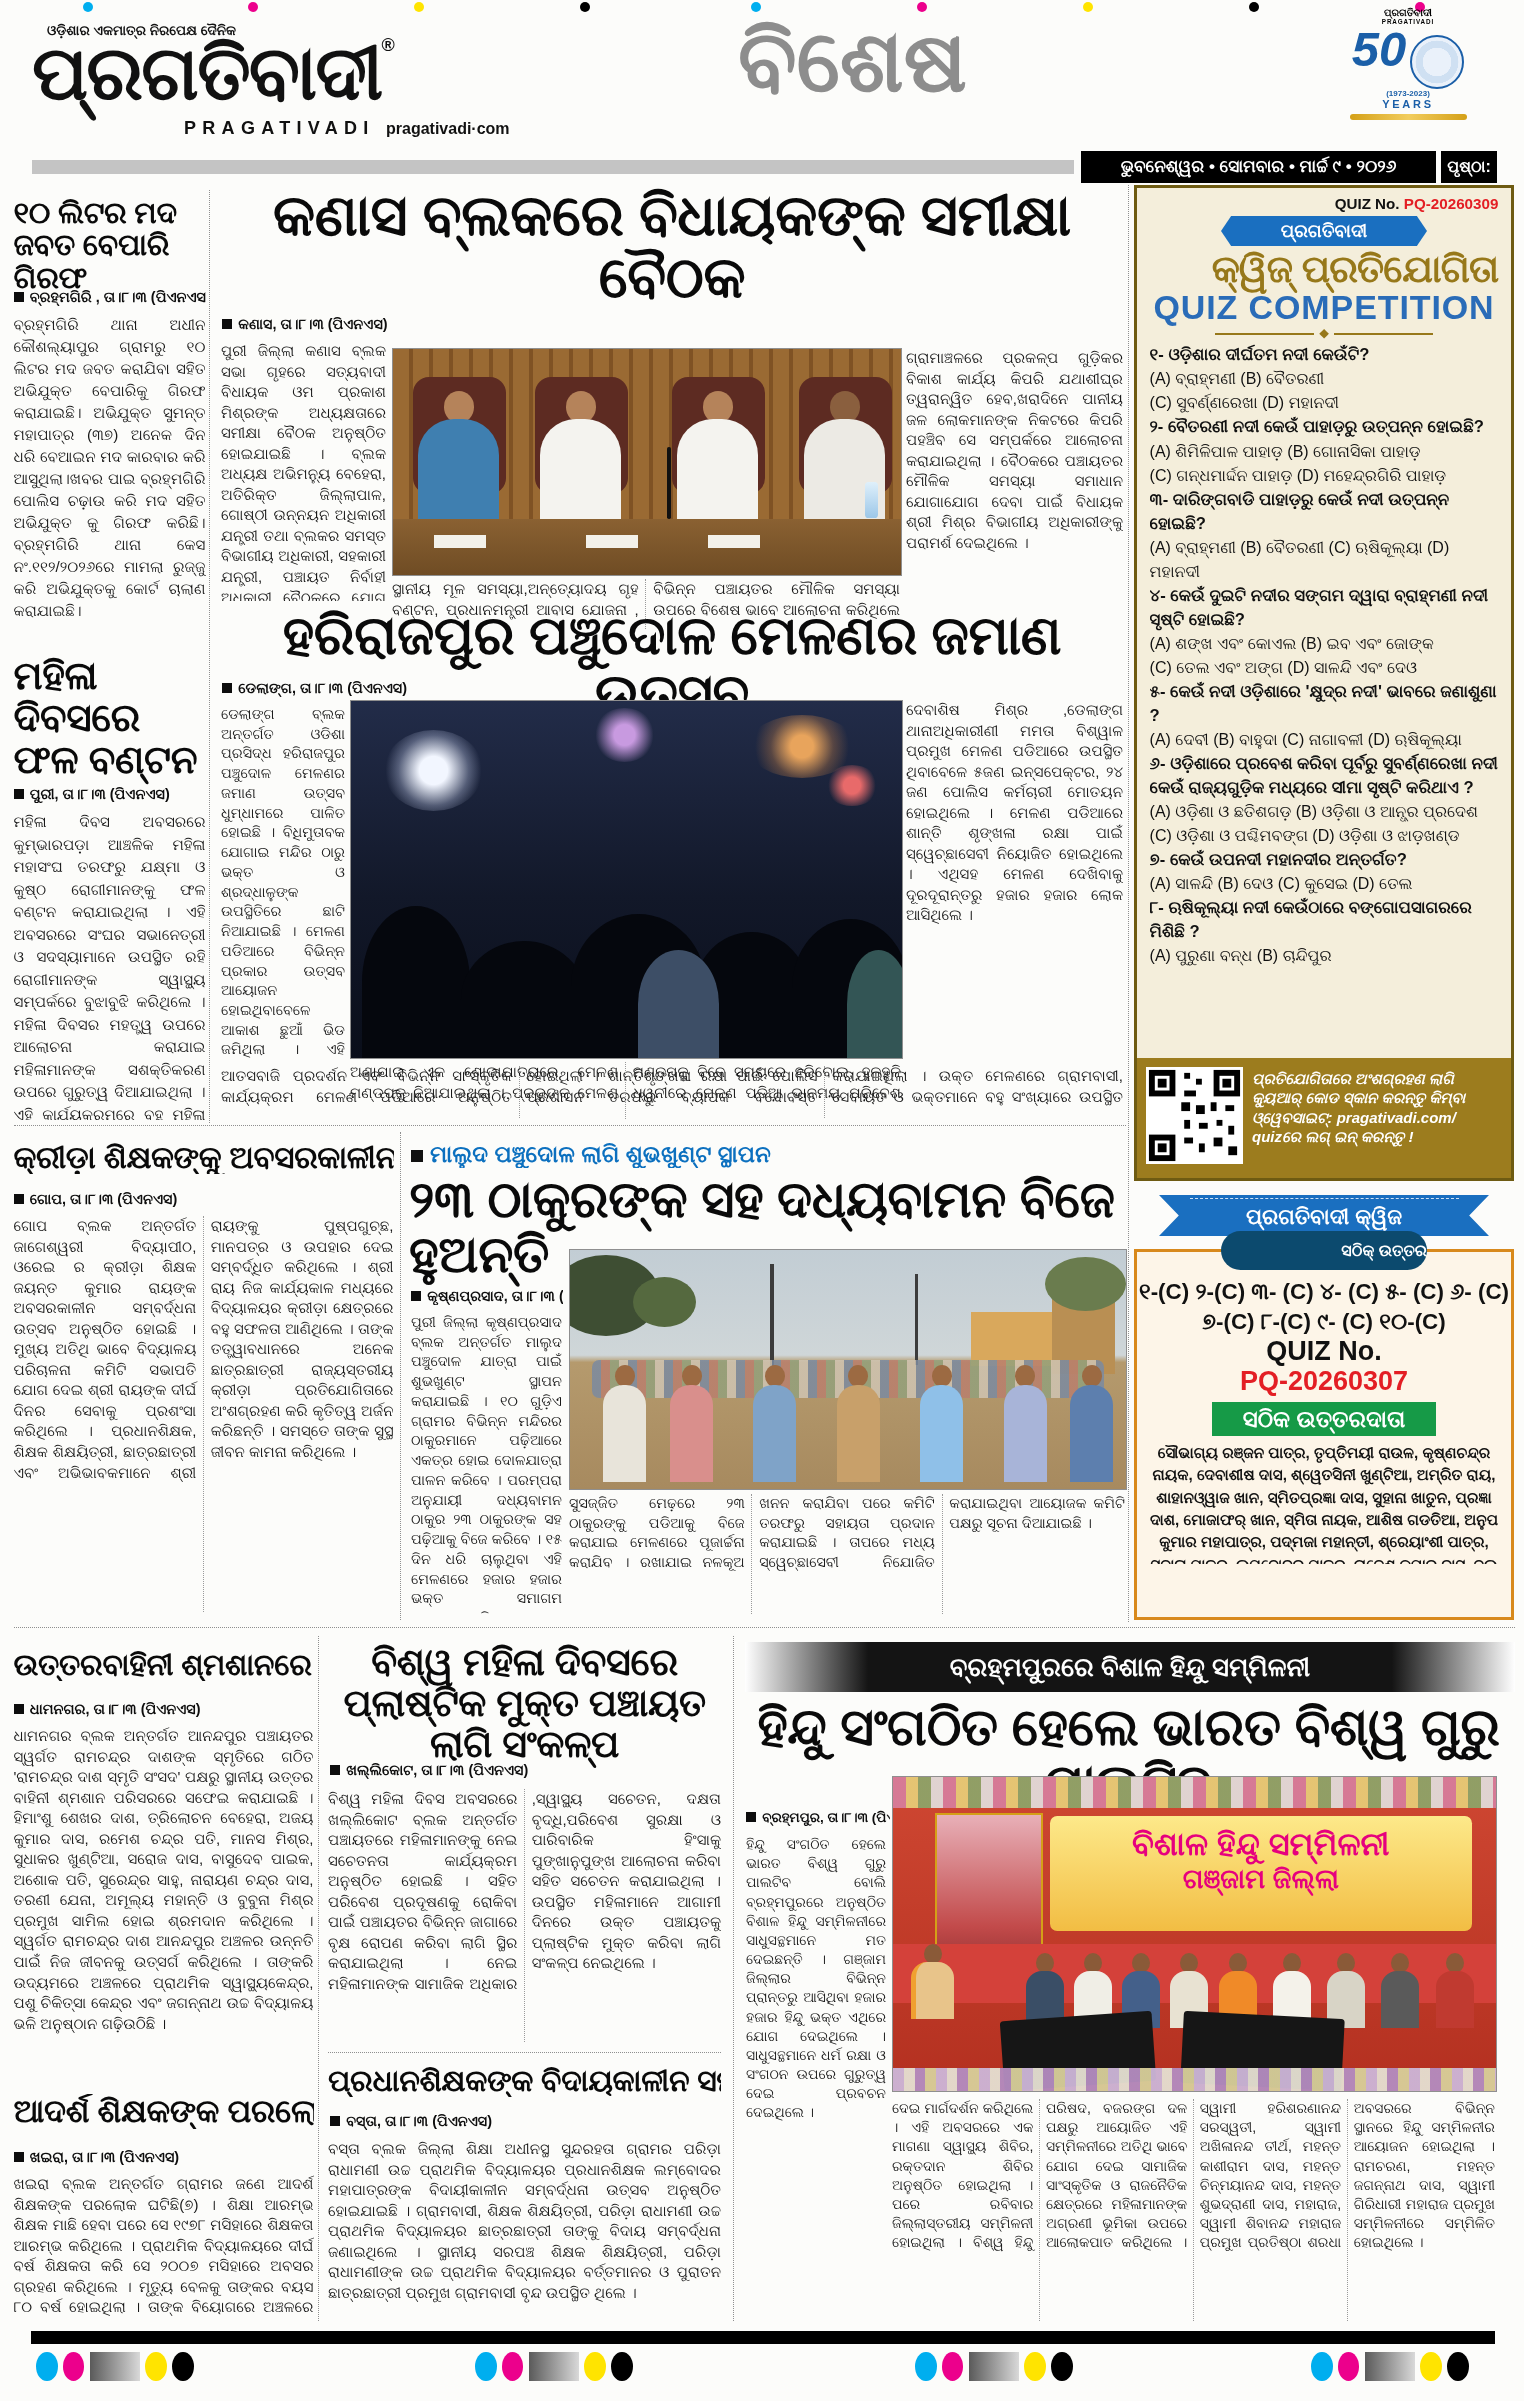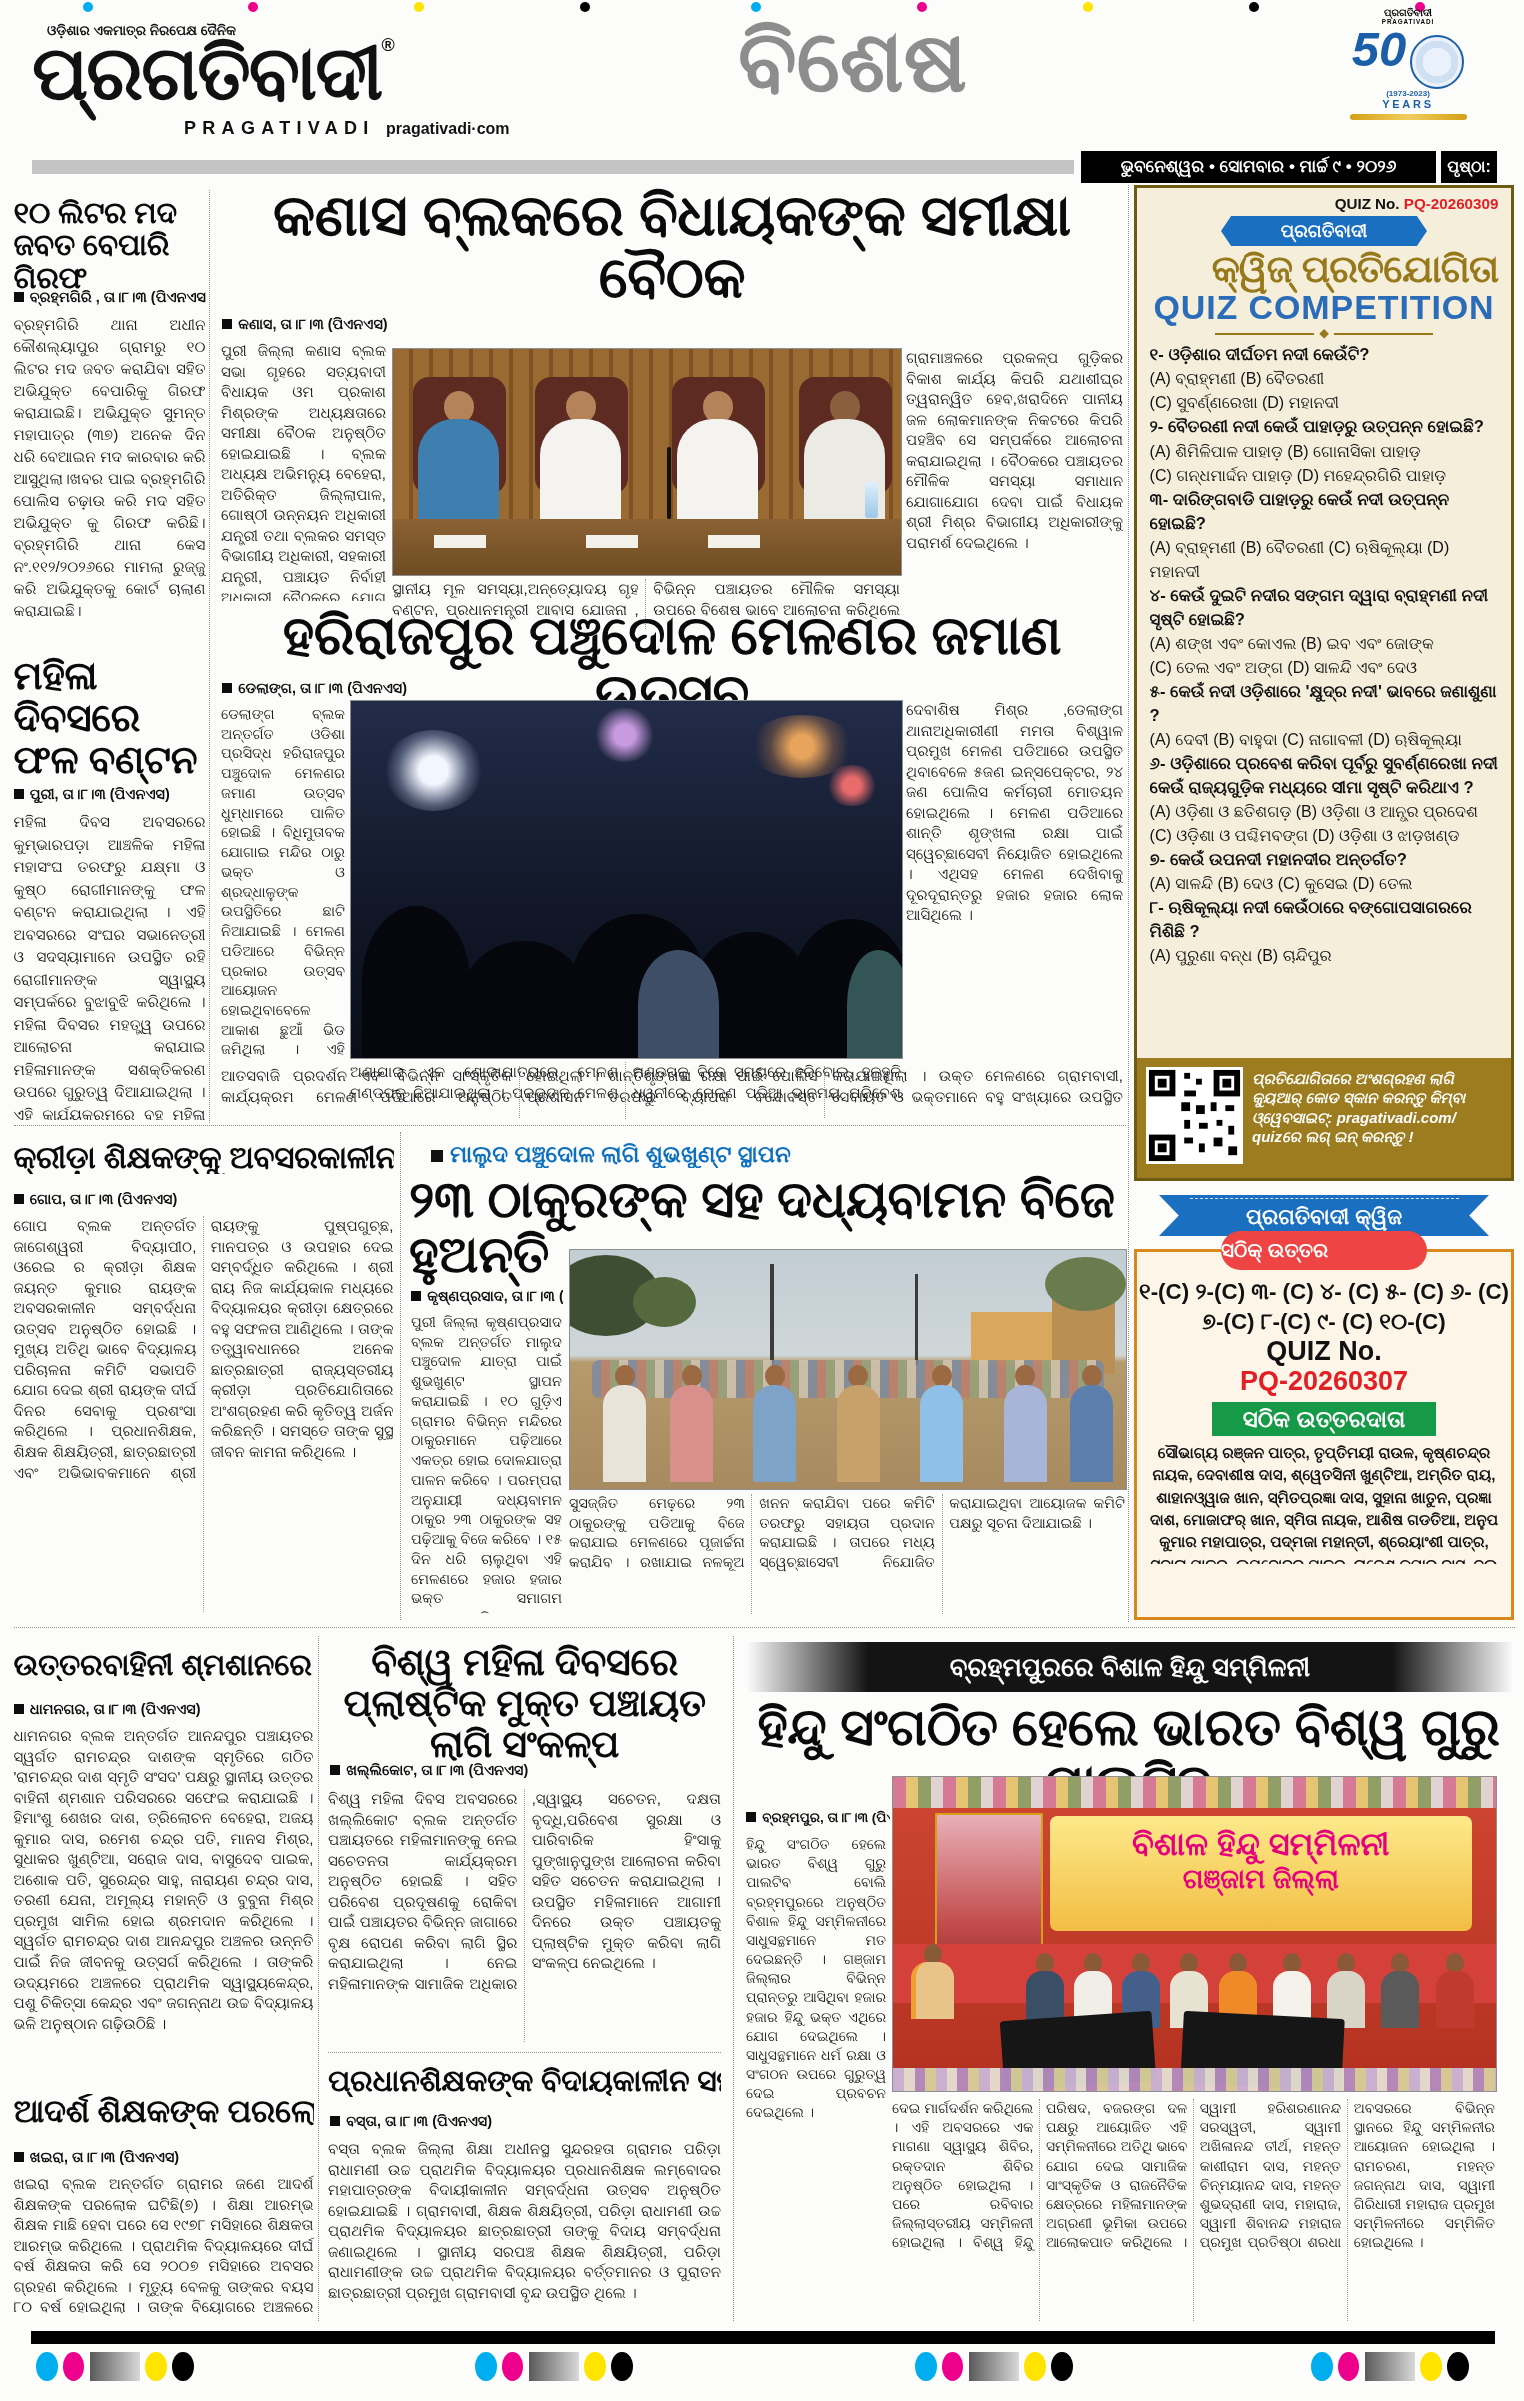--- a/index.html
+++ b/index.html
@@ -52,21 +52,21 @@
   .qq{font-size:16.6px;font-weight:700;line-height:1.45;}
   .qo{font-size:16px;line-height:1.5;}
   .qrband{position:absolute;left:0;right:0;bottom:0;height:120px;background:#9c7c1e;padding:9px;box-sizing:border-box;}
   .qrnote{position:absolute;left:115px;right:7.2px;top:10.8px;color:#fff;font-style:italic;font-weight:700;
       font-size:15px;line-height:1.3;overflow:hidden;}
   .ribbon2{background:#1a6fc0;color:#fff;font-weight:700;text-align:center;font-size:21.5px;
       clip-path:polygon(0 0,100% 0,94% 50%,100% 100%,0 100%,6% 50%);}
   .ribbon2 .inner{border-top:1.8px dashed #cfe2f5;border-bottom:1.8px dashed #cfe2f5;margin:2.7px 30.5px;}
   .ansbox{border:3.6px solid #d8891c;background:#fdf5e8;box-sizing:border-box;}
   .pill{position:absolute;left:50%;transform:translateX(-50%);top:-21.5px;width:206px;height:39px;line-height:39px;
-      background:#ef4444;border-radius:21.5px;color:#fff;font-size:20px;font-weight:700;text-align:left;}
+      background:#0c4a6e;border-radius:21.5px;color:#fff;font-size:16px;font-weight:700;text-align:right;}
   .ansline{font-size:22.4px;font-weight:700;text-align:center;line-height:1.35;}
   .quizno2{font-size:27px;font-weight:800;text-align:center;line-height:1.1;}
   .chip{width:224px;margin:5.4px auto;background:#169a47;color:#fff;font-size:23px;font-weight:700;text-align:center;padding:3.6px 0;}
   .winners{font-size:15.2px;font-weight:700;text-align:center;line-height:1.47;overflow:hidden;padding:0 9px;}
 
   .kicker{font-size:23px;font-weight:700;color:#0c70bf;white-space:nowrap;overflow:hidden;}
   .kicker::before{content:"";display:inline-block;width:11.7px;height:11.7px;background:#111;margin-right:7.2px;}
   .kickbar{background:linear-gradient(90deg,#ffffff 0%,#141414 16%,#141414 84%,#ffffff 100%);
       color:#fff;font-weight:700;text-align:center;}
 
@@ -306,21 +306,21 @@
       <div class="winners" style="height:122px;">ସୌଭାଗ୍ୟ ରଞ୍ଜନ ପାତ୍ର, ତୃପ୍ତିମୟୀ ରାଉଳ, କୃଷ୍ଣଚନ୍ଦ୍ର ନାୟକ, ଦେବାଶୀଷ ଦାସ, ଶ୍ୱେତସିନୀ ଖୁଣ୍ଟିଆ, ଅମ୍ରିତ ରାୟ, ଶାହାନଓ୍ୱାଜ ଖାନ, ସ୍ମିତପ୍ରଜ୍ଞା ଦାସ, ସୁହାନା ଖାତୁନ, ପ୍ରଜ୍ଞା ଦାଶ, ମୋଜାଫର୍ ଖାନ, ସ୍ମିତା ନାୟକ, ଆଶିଷ ଗଡତିଆ, ଅନୁପ କୁମାର ମହାପାତ୍ର, ପଦ୍ମଜା ମହାନ୍ତୀ, ଶ୍ରେୟାଂଶୀ ପାତ୍ର, ସୁଜାତା ପାତ୍ର, ଲମ୍ବୋଦର ପାତ୍ର, ରାଜେଶ କୁମାର ଦାସ, ବୁଲୁ ପଟ୍ଟନାୟକ, ଅରନାପୂନା ପଟ୍ଟନାୟକ, ମହେଶ କୁମାର ଦାସ, ବିଶ୍ୱ ପ୍ରକାଶ ରାଉତରାୟ, ଭାଗ୍ୟଶ୍ରୀ ମୁଦୁଲି, କବିତା ଦାସ, ପ୍ରଦ୍ୟୁମ୍ନ ରାଉତ, ସୃଷ୍ଟିକା ମାଝୀ, ଶରତ୍ ଚନ୍ଦ୍ର ସାହୁ, ଅନନ୍ୟା ଅଭିସାରିକା ସାହୁ, ଅଭିପ୍ସା ପ୍ରିୟଦର୍ଶିନୀ ମାଝୀ, ସମର୍ପିତା ଦାସ, ସଂଯୋଗ କୁମାର ମହାନ୍ତି, ଶୁଭଙ୍କର ସାହୁ, ବୈଦ୍ୟନାଥ ହୋତା, ସତ୍ୟବ୍ରତ ସାହୁ, ସ୍ୱପ୍ନେଶ୍ୱର ସାହୁ, ସରୋଜ କୁମାର ଦେହୁରୀ, ହରପ୍ରିୟା ଆଚାର୍ଯ୍ୟ ଓ ଏସକେ ମୋଜାଫର ଆଲାମ ।</div>
     </div>
   </div>
 
   <div class="abs hl" style="left:13.5px;top:1141px;width:380px;font-size:31px;white-space:nowrap;overflow:hidden;">କ୍ରୀଡ଼ା ଶିକ୍ଷକଙ୍କୁ ଅବସରକାଳୀନ ସମ୍ବର୍ଦ୍ଧନା</div>
   <div class="abs byline" style="left:13.5px;top:1191px;width:377px;">ଗୋପ, ତା।୮।୩ (ପିଏନଏସ)</div>
   <div class="abs body-t cols2" style="left:13.5px;top:1216px;width:380px;height:396px;">ଗୋପ ବ୍ଲକ ଅନ୍ତର୍ଗତ ଜାଗେଶ୍ୱରୀ ବିଦ୍ୟାପୀଠ, ଓରେଇ ର କ୍ରୀଡ଼ା ଶିକ୍ଷକ ଜୟନ୍ତ କୁମାର ରାୟଙ୍କ ଅବସରକାଳୀନ ସମ୍ବର୍ଦ୍ଧନା ଉତ୍ସବ ଅନୁଷ୍ଠିତ ହୋଇଛି । ମୁଖ୍ୟ ଅତିଥି ଭାବେ ବିଦ୍ୟାଳୟ ପରିଚାଳନା କମିଟି ସଭାପତି ଯୋଗ ଦେଇ ଶ୍ରୀ ରାୟଙ୍କ ଦୀର୍ଘ ଦିନର ସେବାକୁ ପ୍ରଶଂସା କରିଥିଲେ । ପ୍ରଧାନଶିକ୍ଷକ, ଶିକ୍ଷକ ଶିକ୍ଷୟିତ୍ରୀ, ଛାତ୍ରଛାତ୍ରୀ ଏବଂ ଅଭିଭାବକମାନେ ଶ୍ରୀ ରାୟଙ୍କୁ ପୁଷ୍ପଗୁଚ୍ଛ, ମାନପତ୍ର ଓ ଉପହାର ଦେଇ ସମ୍ବର୍ଦ୍ଧିତ କରିଥିଲେ । ଶ୍ରୀ ରାୟ ନିଜ କାର୍ଯ୍ୟକାଳ ମଧ୍ୟରେ ବିଦ୍ୟାଳୟର କ୍ରୀଡ଼ା କ୍ଷେତ୍ରରେ ବହୁ ସଫଳତା ଆଣିଥିଲେ । ତାଙ୍କ ତତ୍ତ୍ୱାବଧାନରେ ଅନେକ ଛାତ୍ରଛାତ୍ରୀ ରାଜ୍ୟସ୍ତରୀୟ କ୍ରୀଡ଼ା ପ୍ରତିଯୋଗିତାରେ ଅଂଶଗ୍ରହଣ କରି କୃତିତ୍ୱ ଅର୍ଜନ କରିଛନ୍ତି । ସମସ୍ତେ ତାଙ୍କ ସୁସ୍ଥ ଜୀବନ କାମନା କରିଥିଲେ ।</div>
 
   <div class="abs dotv" style="left:400px;top:1132px;height:488px;"></div>
 
-  <div class="abs kicker" style="left:411px;top:1141px;width:700px;margin-left:20px;">ମାଲୁଦ ପଞ୍ଚୁଦୋଳ ଲାଗି ଶୁଭଖୁଣ୍ଟ ସ୍ଥାପନ</div>
+  <div class="abs kicker" style="left:411px;top:1141px;width:700px;">ମାଲୁଦ ପଞ୍ଚୁଦୋଳ ଲାଗି ଶୁଭଖୁଣ୍ଟ ସ୍ଥାପନ</div>
   <div class="abs hl" style="left:409px;top:1172px;width:718px;font-size:51px;">୨୩ ଠାକୁରଙ୍କ ସହ ଦଧ୍ୟବାମନ ବିଜେ ହୁଅନ୍ତି</div>
   <div class="abs byline" style="left:411px;top:1288px;width:152px;">କୃଷ୍ଣପ୍ରସାଦ, ତା।୮।୩ (ପିଏନଏସ)</div>
   <div class="abs body-t" style="left:411px;top:1313px;width:151px;height:301px;font-size:14.4px;">ପୁରୀ ଜିଲ୍ଲା କୃଷ୍ଣପ୍ରସାଦ ବ୍ଲକ ଅନ୍ତର୍ଗତ ମାଲୁଦ ପଞ୍ଚୁଦୋଳ ଯାତ୍ରା ପାଇଁ ଶୁଭଖୁଣ୍ଟ ସ୍ଥାପନ କରାଯାଇଛି । ୧୦ ଗୁଡ଼ିଏ ଗ୍ରାମର ବିଭିନ୍ନ ମନ୍ଦିରର ଠାକୁରମାନେ ପଢ଼ିଆରେ ଏକତ୍ର ହୋଇ ଦୋଳଯାତ୍ରା ପାଳନ କରିବେ । ପରମ୍ପରା ଅନୁଯାୟୀ ଦଧ୍ୟବାମନ ଠାକୁର ୨୩ ଠାକୁରଙ୍କ ସହ ପଢ଼ିଆକୁ ବିଜେ କରିବେ । ୧୫ ଦିନ ଧରି ଚାଲୁଥିବା ଏହି ମେଳଣରେ ହଜାର ହଜାର ଭକ୍ତ ସମାଗମ ହୋଇଥାଆନ୍ତି ।</div>
 
   <div class="photo p3" style="left:569px;top:1249px;width:556px;height:239px;">
     <div class="tree" style="left:-18px;top:5.4px;width:108px;height:81px;background:#3e4e33;"></div>
     <div class="tree" style="left:63px;top:27px;width:63px;height:50px;"></div>
     <div class="bld" style="right:10%;top:26%;width:99px;height:54px;background:#d9a85c;"></div>
     <div class="bld" style="right:2%;top:18%;width:63px;height:81px;background:#b98f53;"></div>
     <div class="tree" style="right:0;top:7.2px;width:81px;height:54px;background:#6a7c4e;"></div>

